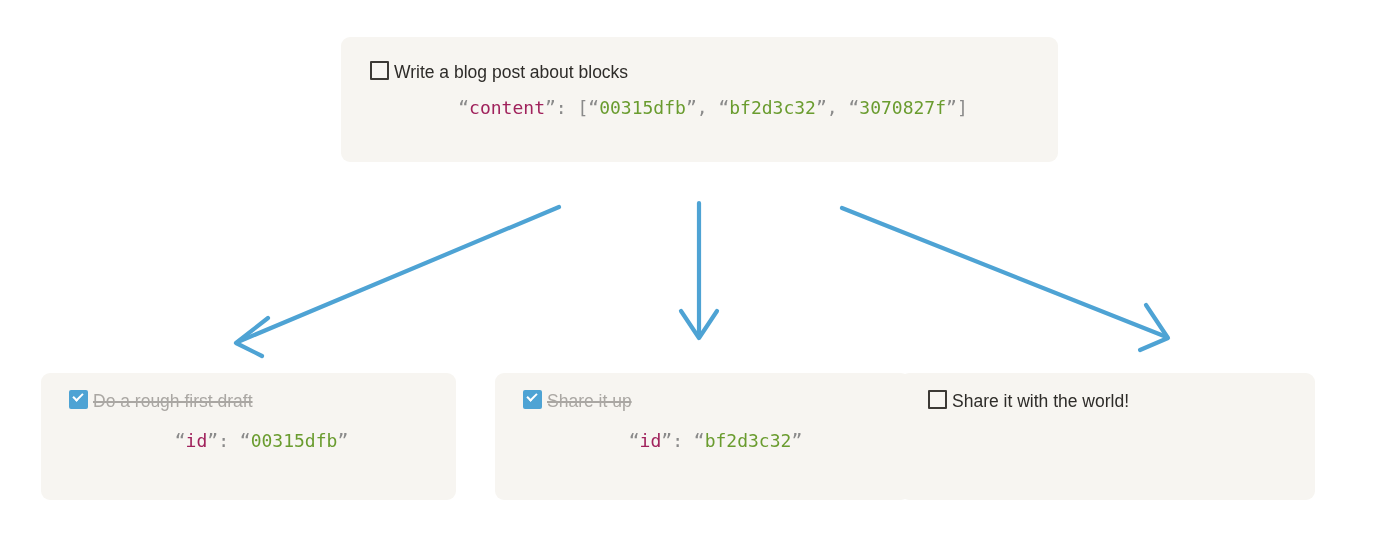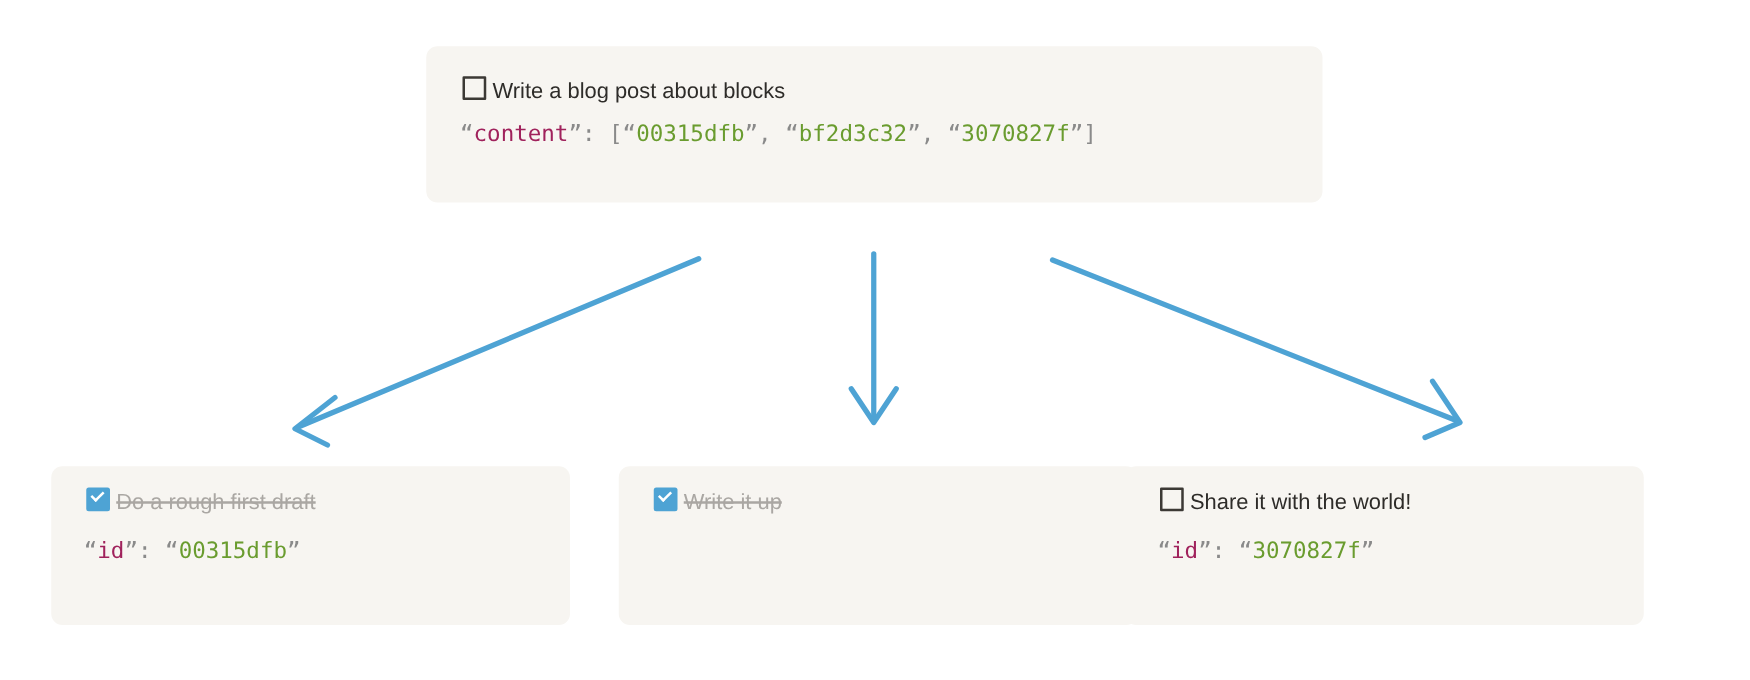--- a/index.html
+++ b/index.html
@@ -109,20 +109,21 @@
   }
 
   
   .json-line {
     font-family: "DejaVu Sans Mono", "Liberation Mono", monospace;
     font-size: 18px;
     line-height: 26px;
     white-space: nowrap;
     margin-top: 10px;
     margin-left: -2px;
+    text-align: center;
   }
   .card-child .json-line {
     margin-top: 14px;
   }
   .j-key    { color: #a0225c; }
   .j-punct  { color: #8a8a8a; }
   .j-val    { color: #6a9c2f; }
   .j-quote  { color: #8a8a8a; }
 </style>
 </head>
@@ -166,25 +167,25 @@
       <span class="todo-label done">Do a rough first draft</span>
     </div>
     <div class="json-line"><span class="j-quote">“</span><span class="j-key">id</span><span class="j-quote">”</span><span class="j-punct">:</span><span class="j-punct"> </span><span class="j-quote">“</span><span class="j-val">00315dfb</span><span class="j-quote">”</span></div>
   </div>
 
   <div class="card card-child card-child-2">
     <div class="todo-line">
       <span class="checkbox checked">
           <span class="tick"></span>
         </span>
-      <span class="todo-label done">Write it up</span>
+      <span class="todo-label done">Share it up</span>
     </div>
+    <div class="json-line"><span class="j-quote">“</span><span class="j-key">id</span><span class="j-quote">”</span><span class="j-punct">:</span><span class="j-punct"> </span><span class="j-quote">“</span><span class="j-val">bf2d3c32</span><span class="j-quote">”</span></div>
   </div>
 
   <div class="card card-child card-child-3">
     <div class="todo-line">
       <span class="checkbox unchecked"></span>
       <span class="todo-label">Share it with the world!</span>
     </div>
-    <div class="json-line"><span class="j-quote">“</span><span class="j-key">id</span><span class="j-quote">”</span><span class="j-punct">:</span><span class="j-punct"> </span><span class="j-quote">“</span><span class="j-val">3070827f</span><span class="j-quote">”</span></div>
   </div>
 
 </div>
 
 </body></html>

